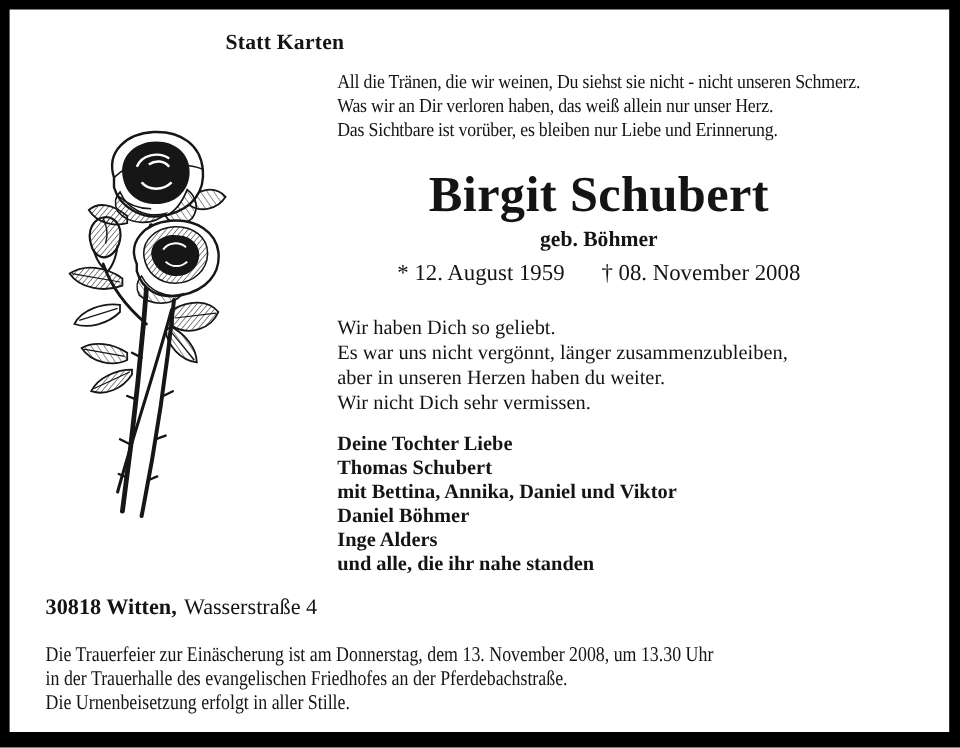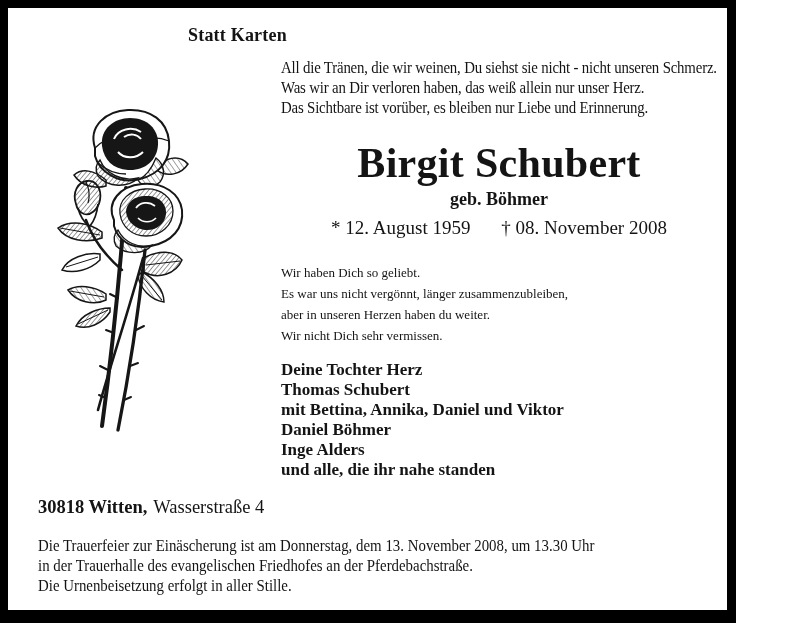--- a/index.html
+++ b/index.html
@@ -1,21 +1,21 @@
 <!DOCTYPE html>
 <html><head>
 <meta charset="utf-8">
 <style>
   * { margin: 0; padding: 0; box-sizing: border-box; }
   html, body { background: #ffffff; }
   body { width: 800px; height: 623px; overflow: hidden; }
 
   .sheet {
     position: relative;
-    width: 736px; height: 623px;
+    width: 800px; height: 623px;
     background: #ffffff;
     border: solid #000000;
     border-width: 8px 9px 13px 8px;
     font-family: "Liberation Serif", serif;
     color: #141414;
     overflow: hidden;
   }
 
   .statt {
     position: absolute; left: 180px; top: 17px;
@@ -43,21 +43,21 @@
   .name-block .maiden {
     font-size: 18px; font-weight: bold; margin-top: 2px;
   }
   .name-block .dates {
     font-size: 19px; margin-top: 7px; white-space: nowrap;
   }
   .name-block .dates .death { margin-left: 26px; }
 
   .tribute {
     position: absolute; left: 273px; top: 254px;
-    font-size: 13px; line-height: 21px; white-space: nowrap;
+    font-size: 17px; line-height: 21px; white-space: nowrap;
   }
 
   .mourners {
     position: absolute; left: 273px; top: 352px;
     font-size: 17px; font-weight: bold; line-height: 20px; white-space: nowrap;
   }
 
   .address {
     position: absolute; left: 30px; top: 489px;
     font-size: 18.5px; white-space: nowrap;
@@ -154,21 +154,21 @@
   </div>
 
   <div class="tribute">
     <div>Wir haben Dich so geliebt.</div>
     <div>Es war uns nicht vergönnt, länger zusammenzubleiben,</div>
     <div>aber in unseren Herzen haben du weiter.</div>
     <div>Wir nicht Dich sehr vermissen.</div>
   </div>
 
   <div class="mourners">
-    <div>Deine Tochter Herz</div>
+    <div>Deine Tochter Liebe</div>
     <div>Thomas Schubert</div>
     <div>mit Bettina, Annika, Daniel und Viktor</div>
     <div>Daniel Böhmer</div>
     <div>Inge Alders</div>
     <div>und alle, die ihr nahe standen</div>
   </div>
 
   <div class="address">
     <span class="city">30818 Witten,</span><span class="street">Wasserstraße 4</span>
   </div>

